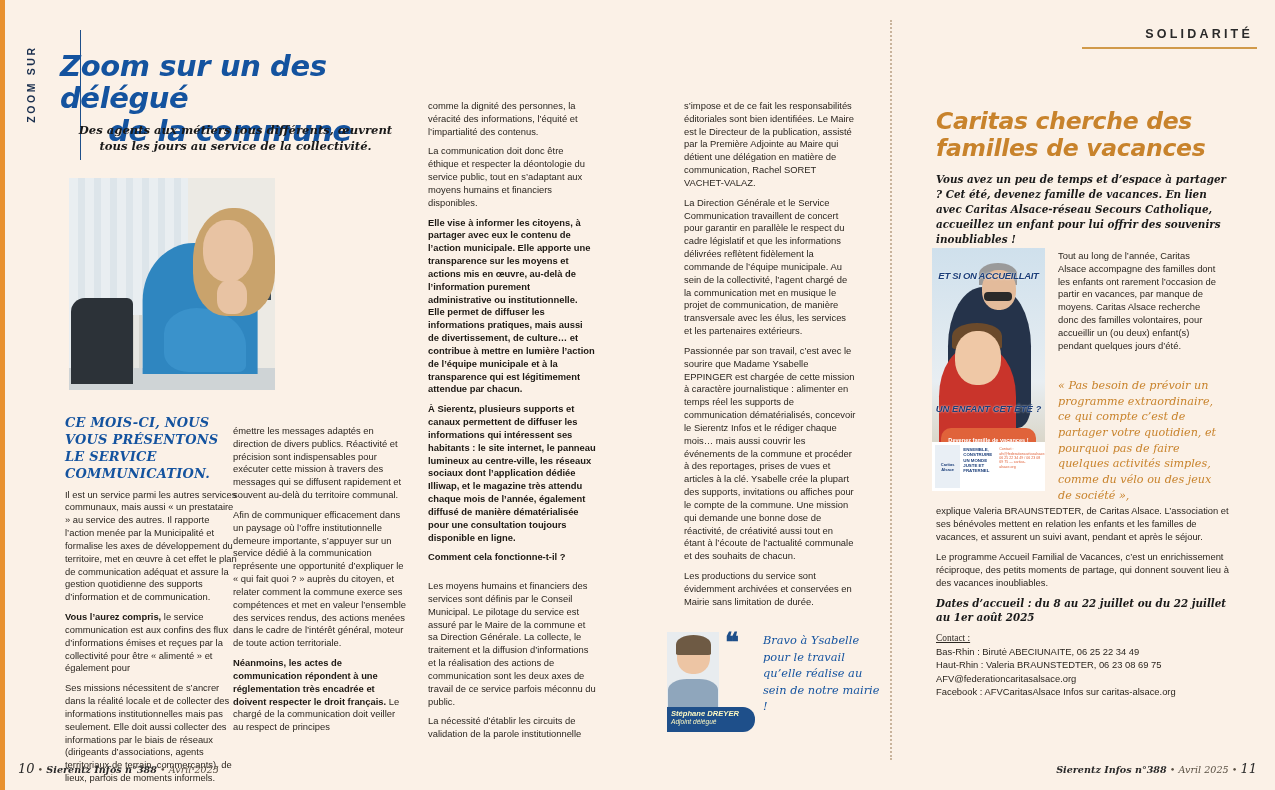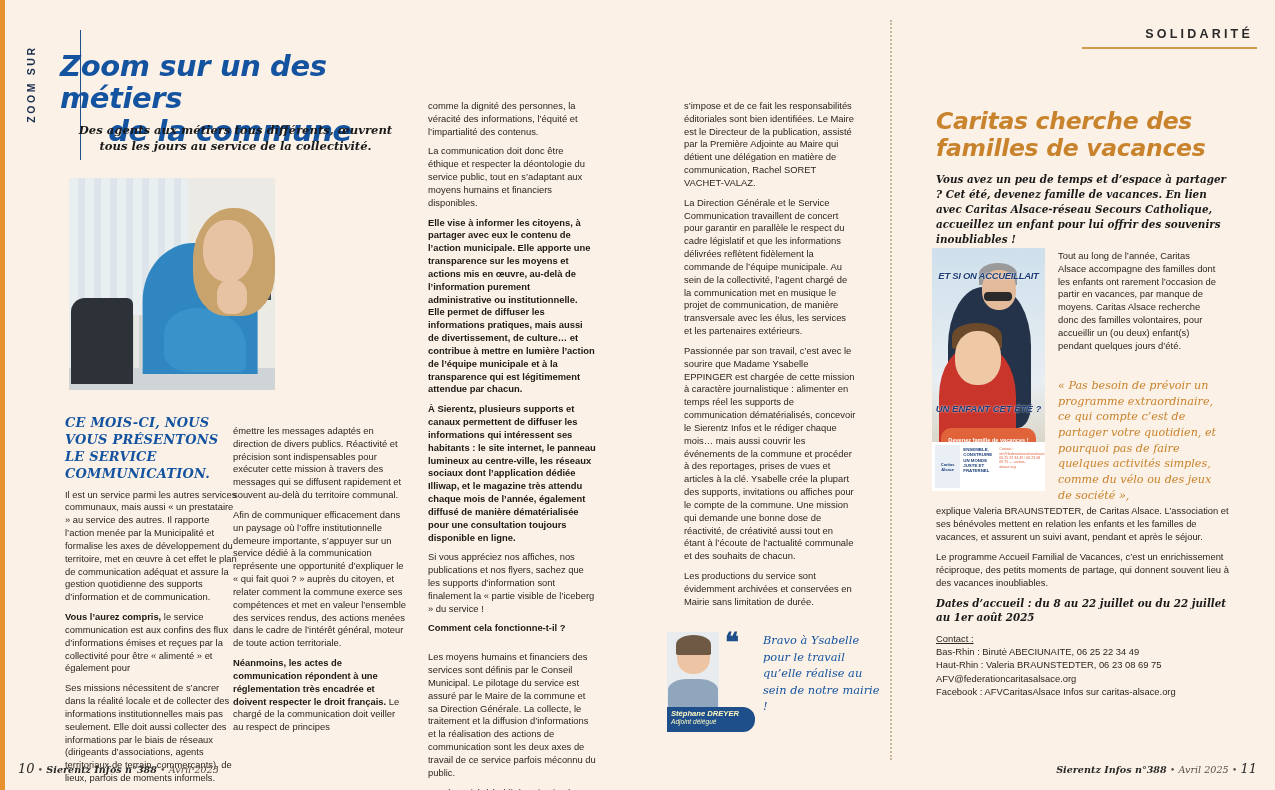--- a/index.html
+++ b/index.html
@@ -154,21 +154,21 @@
   .right-col-b {
     position: absolute; left: 46px; top: 505px; width: 300px;
     font-size: 9.4px; line-height: 1.38; color: #2b2620;
   }
   .right-col-b p { margin-bottom: 7px; }
   .right-col-b .dates {
     font-family: "DejaVu Serif", serif;
     font-weight: 700; font-style: italic; font-size: 10.3px; line-height: 1.35;
     color: #1a1a1a; margin-bottom: 7px;
   }
-  .right-col-b .contact-label { text-decoration: underline; }
+  .right-col-b .contact-label { text-decoration: underline; font-family: Liberation Serif, serif; }
   .right-col-b .contact-lines { line-height: 1.42; }
 
   
   .footer {
     position: absolute; bottom: 14px;
     font-family: "DejaVu Serif", serif;
     font-size: 9.6px; font-style: italic; color: #2a2a2a;
   }
   .footer-left { left: 18px; }
   .footer-right { right: 18px; }
@@ -255,21 +255,21 @@
   </div>
 
   <div class="cat-head">
     <div class="cat-head-text">SOLIDARITÉ</div>
     <div class="cat-head-rule"></div>
   </div>
 
   <div class="page-left">
 
     <div class="title-main">
-      <span class="l1">Zoom sur un des métiers</span>
+      <span class="l1">Zoom sur un des délégué</span>
       <span class="l2">de la commune</span>
     </div>
 
     <div class="subtitle">Des agents aux métiers tous différents, œuvrent tous les jours au service de la collectivité.</div>
 
     <div class="photo-person">
       <div class="ph-bg">
         <div class="p1-blinds"></div>
           <div class="p1-wall"></div>
         <div class="p1-mon"></div>
@@ -296,21 +296,20 @@
       <p>émettre les messages adaptés en direction de divers publics. Réactivité et précision sont indispensables pour exécuter cette mission à travers des messages qui se diffusent rapidement et souvent au-delà du territoire communal.</p>
       <p>Afin de communiquer efficacement dans un paysage où l’offre institutionnelle demeure importante, s’appuyer sur un service dédié à la communication représente une opportunité d’expliquer le « qui fait quoi ? » auprès du citoyen, et relater comment la commune exerce ses compétences et met en valeur l’ensemble des services rendus, des actions menées dans le cadre de l’intérêt général, moteur de toute action territoriale.</p>
       <p><b>Néanmoins, les actes de communication répondent à une réglementation très encadrée et doivent respecter le droit français.</b><span> Le chargé de la communication doit veiller au respect de principes</span></p>
     </div>
 
     <div class="col" id="col3">
       <p>comme la dignité des personnes, la véracité des informations, l’équité et l’impartialité des contenus.</p>
       <p>La communication doit donc être éthique et respecter la déontologie du service public, tout en s’adaptant aux moyens humains et financiers disponibles.</p>
       <p class="bold">Elle vise à informer les citoyens, à partager avec eux le contenu de l’action municipale. Elle apporte une transparence sur les moyens et actions mis en œuvre, au-delà de l’information purement administrative ou institutionnelle. Elle permet de diffuser les informations pratiques, mais aussi de divertissement, de culture… et contribue à mettre en lumière l’action de l’équipe municipale et à la transparence qui est légitimement attendue par chacun.</p>
       <p class="bold">À Sierentz, plusieurs supports et canaux permettent de diffuser les informations qui intéressent ses habitants : le site internet, le panneau lumineux au centre-ville, les réseaux sociaux dont l’application dédiée Illiwap, et le magazine très attendu chaque mois de l’année, également diffusé de manière dématérialisée pour une consultation toujours disponible en ligne.</p>
-      <p>Si vous appréciez nos affiches, nos publications et nos flyers, sachez que les supports d’information sont finalement la « partie visible de l’iceberg » du service !</p>
       <p class="subhead">Comment cela fonctionne-t-il ?</p>
       <p>Les moyens humains et financiers des services sont définis par le Conseil Municipal. Le pilotage du service est assuré par le Maire de la commune et sa Direction Générale. La collecte, le traitement et la diffusion d’informations et la réalisation des actions de communication sont les deux axes de travail de ce service parfois méconnu du public.</p>
       <p>La nécessité d’établir les circuits de validation de la parole institutionnelle</p>
     </div>
 
     <div class="col" id="col4">
       <p>s’impose et de ce fait les responsabilités éditoriales sont bien identifiées. Le Maire est le Directeur de la publication, assisté par la Première Adjointe au Maire qui détient une délégation en matière de communication, Rachel SORET VACHET-VALAZ.</p>
       <p>La Direction Générale et le Service Communication travaillent de concert pour garantir en parallèle le respect du cadre législatif et que les informations délivrées reflètent fidèlement la commande de l’équipe municipale. Au sein de la collectivité, l’agent chargé de la communication met en musique le projet de communication, de manière transversale avec les élus, les services et les partenaires extérieurs.</p>
       <p>Passionnée par son travail, c’est avec le sourire que Madame Ysabelle EPPINGER est chargée de cette mission à caractère journalistique : alimenter en temps réel les supports de communication dématérialisés, concevoir le Sierentz Infos et le rédiger chaque mois… mais aussi couvrir les événements de la commune et procéder à des reportages, prises de vues et articles à la clé. Ysabelle crée la plupart des supports, invitations ou affiches pour le compte de la commune. Une mission qui demande une bonne dose de réactivité, de créativité aussi tout en étant à l’écoute de l’actualité communale et des souhaits de chacun.</p>
       <p>Les productions du service sont évidemment archivées et conservées en Mairie sans limitation de durée.</p>

